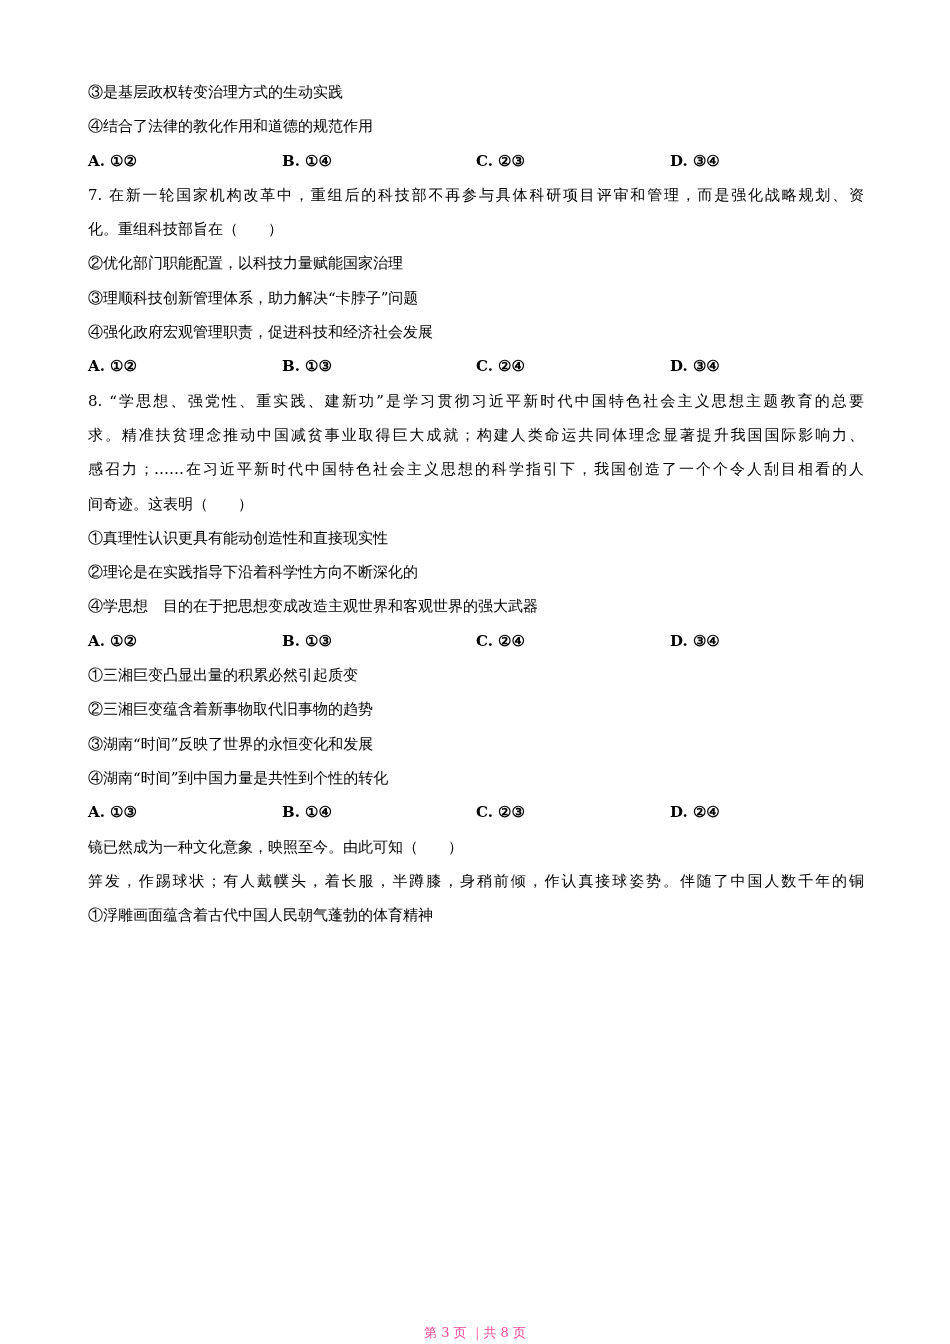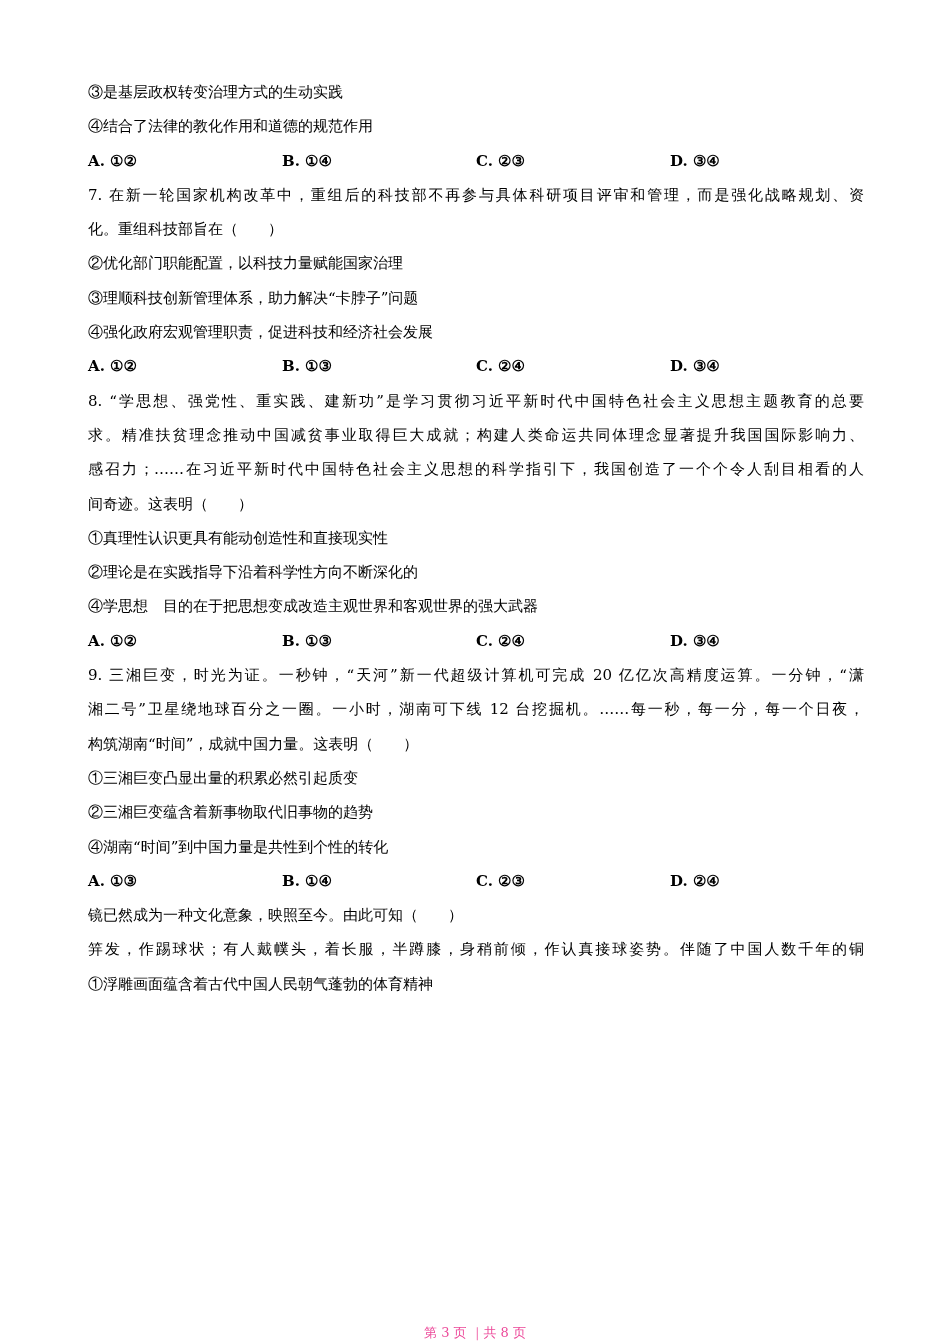--- a/index.html
+++ b/index.html
@@ -60,27 +60,23 @@
   <div class="line">①真理性认识更具有能动创造性和直接现实性</div>
   <div class="line">②理论是在实践指导下沿着科学性方向不断深化的</div>
   <div class="line">④学思想　目的在于把思想变成改造主观世界和客观世界的强大武器</div>
   <div class="opts">
     <span>A. ①②</span>
     <span>B. ①③</span>
     <span>C. ②④</span>
     <span>D. ③④</span>
   </div>
 
-  <div class="para">
-    <span class="pline">9. 三湘巨变，时光为证。一秒钟，“天河”新一代超级计算机可完成 20 亿亿次高精度运算。一分钟，“潇</span>
-    <span class="pline">湘二号”卫星绕地球百分之一圈。一小时，湖南可下线 12 台挖掘机。……每一秒，每一分，每一个日夜，</span>
-    <span class="pline last">构筑湖南“时间”，成就中国力量。这表明（　　）</span>
-  </div>
   <div class="line">①三湘巨变凸显出量的积累必然引起质变</div>
   <div class="line">②三湘巨变蕴含着新事物取代旧事物的趋势</div>
+  <div class="line">③湖南“时间”反映了世界的永恒变化和发展</div>
   <div class="line">④湖南“时间”到中国力量是共性到个性的转化</div>
   <div class="opts">
     <span>A. ①③</span>
     <span>B. ①④</span>
     <span>C. ②③</span>
     <span>D. ②④</span>
   </div>
 
   <div class="para">
     <span class="pline last">镜已然成为一种文化意象，映照至今。由此可知（　　）</span>

